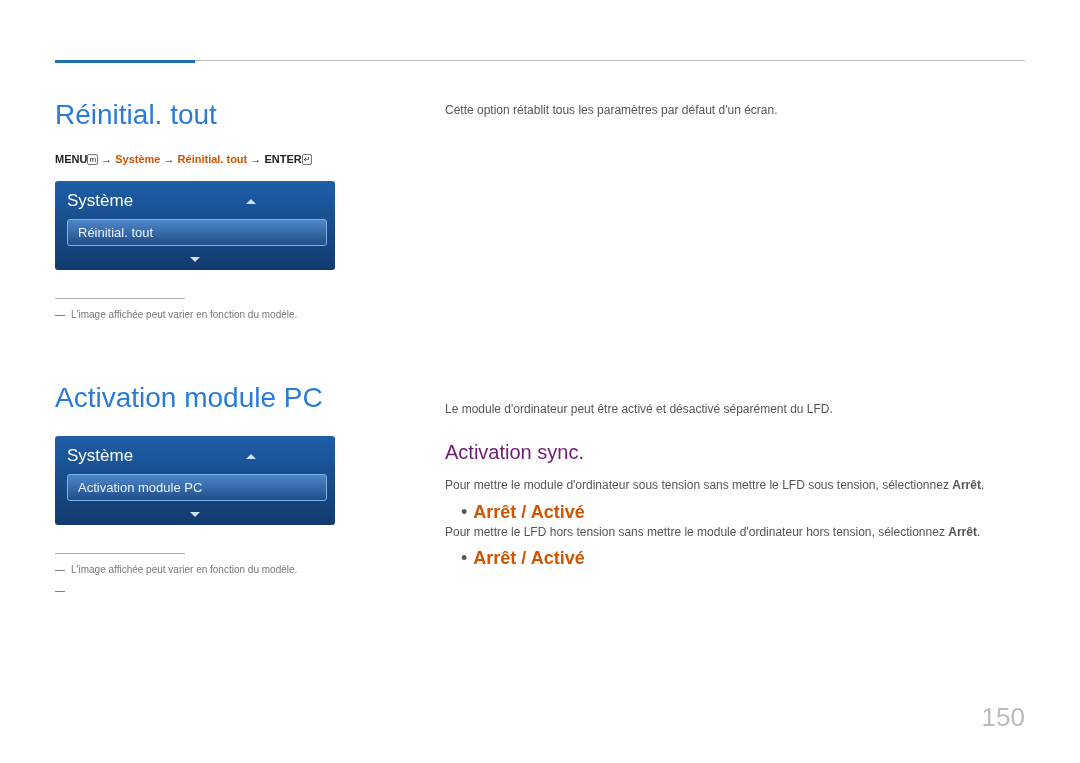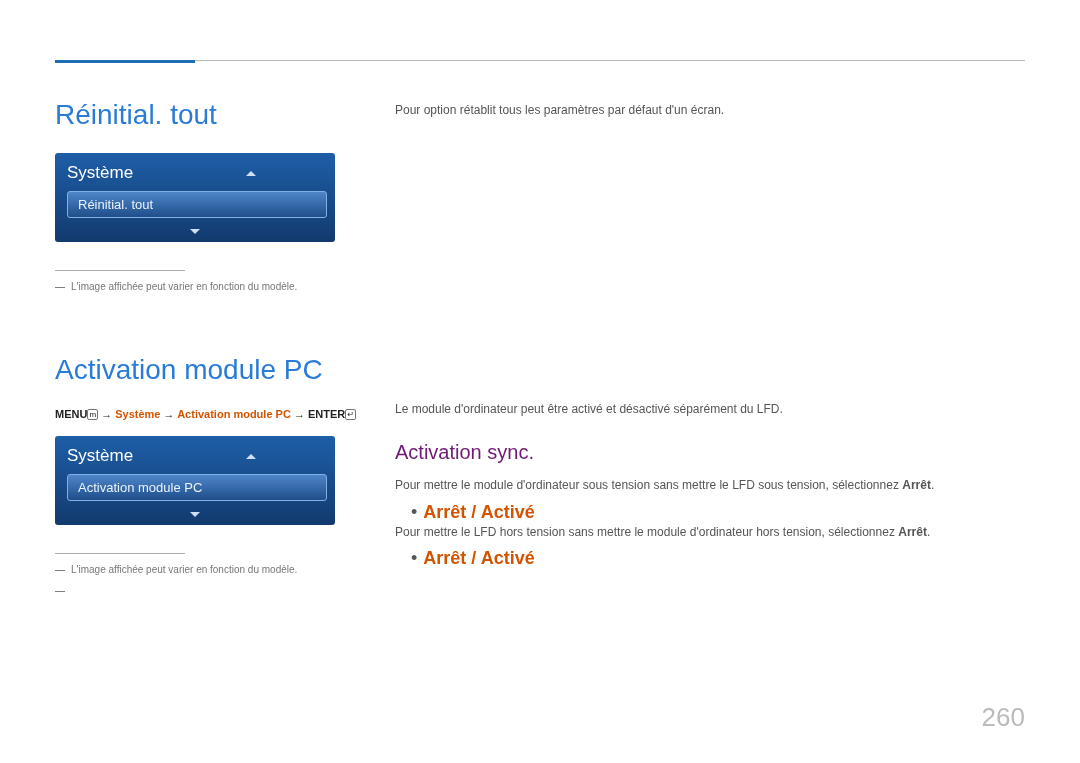--- a/index.html
+++ b/index.html
@@ -21,20 +21,21 @@
   }
   .top-tab {
     position: absolute;
     top: -1px;
     left: 0;
     width: 140px;
     border-top: 3px solid #1f6db5;
   }
   .content {
     display: flex;
+    gap: 50px;
   }
   .left-col {
     width: 340px;
     flex-shrink: 0;
   }
   .right-col {
     flex: 1;
     padding-top: 30px;
   }
   .h1 {
@@ -146,47 +147,47 @@
 <div class="page">
   <div class="top-rule">
     <div class="top-tab"></div>
   </div>
 
   <div class="content">
     <div class="left-col">
 
       <div class="h1">Réinitial. tout</div>
 
+      <div class="breadcrumb">
+        <span>MENU</span><span class="iconbox">m</span>
+        <span>→</span>
+        <span class="hl">Système</span>
+        <span>→</span>
+        <span class="hl">Réinitial. tout</span>
+        <span>→</span>
+        <span>ENTER</span><span class="iconbox">↵</span>
+      </div>
 
       <div class="menu-panel">
         <div class="menu-title">Système</div>
         <div class="menu-arrow-up"></div>
         <div class="menu-item">Réinitial. tout</div>
         <div class="menu-arrow-down"></div>
       </div>
 
       <div class="note">
         <div class="note-rule"></div>
         <div class="note-line">
           <span class="note-dash">―</span>
           <span>L'image affichée peut varier en fonction du modèle.</span>
         </div>
       </div>
 
       <div class="h1" style="margin-top:60px">Activation module PC</div>
 
-      <div class="breadcrumb">
-        <span>MENU</span><span class="iconbox">m</span>
-        <span>→</span>
-        <span class="hl">Système</span>
-        <span>→</span>
-        <span class="hl">Activation module PC</span>
-        <span>→</span>
-        <span>ENTER</span><span class="iconbox">↵</span>
-      </div>
 
       <div class="menu-panel">
         <div class="menu-title">Système</div>
         <div class="menu-arrow-up"></div>
         <div class="menu-item">Activation module PC</div>
         <div class="menu-arrow-down"></div>
       </div>
 
       <div class="note">
         <div class="note-rule"></div>
@@ -195,21 +196,21 @@
           <span>L'image affichée peut varier en fonction du modèle.</span>
         </div>
         <div class="note-line">
           <span class="note-dash">―</span>
         </div>
       </div>
 
     </div>
 
     <div class="right-col">
-      <div class="body-text">Pour option rétablit tous les paramètres par défaut d'un écran.</div>
+      <div class="body-text">Cette option rétablit tous les paramètres par défaut d'un écran.</div>
 
       <div style="height:280px"></div>
 
       <div class="body-text">Le module d'ordinateur peut être activé et désactivé séparément du LFD.</div>
 
       <div class="h2">Activation sync.</div>
       <div class="body-text">
         <span>Pour mettre le module d'ordinateur sous tension sans mettre le LFD sous tension, sélectionnez </span><b>Arrêt</b><span>.</span>
       </div>
       <div class="bullet-row">
@@ -219,13 +220,13 @@
       <div class="body-text">
         <span>Pour mettre le LFD hors tension sans mettre le module d'ordinateur hors tension, sélectionnez </span><b>Arrêt</b><span>.</span>
       </div>
       <div class="bullet-row">
         <span class="bullet-dot">•</span><b>Arrêt / Activé</b>
       </div>
     </div>
   </div>
 </div>
 
-<div class="pagenum">260</div>
+<div class="pagenum">150</div>
 
 </body></html>

